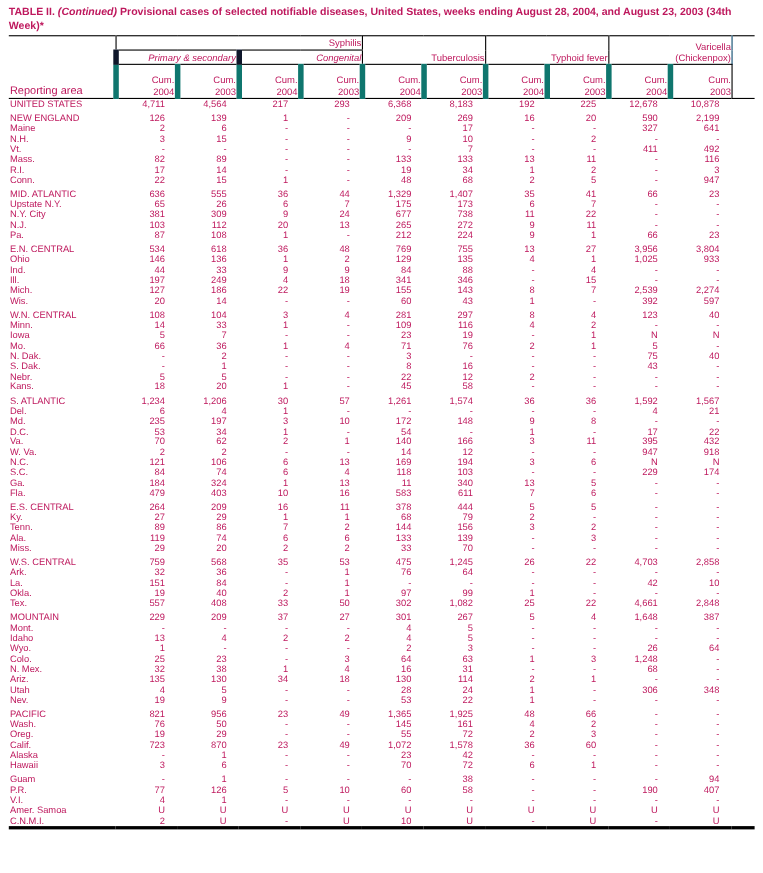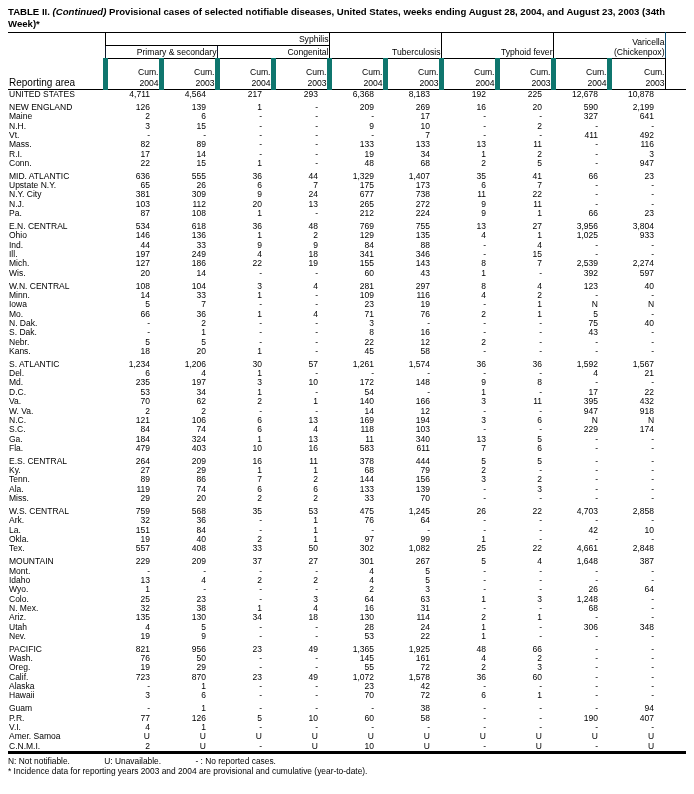--- a/index.html
+++ b/index.html
@@ -1,18 +1,18 @@
 <!DOCTYPE html>
 <html><head>
 <meta charset="utf-8">
 <style>
   html,body{margin:0;padding:0;background:#fff;}
   .page{
     width:694px;height:794px;box-sizing:border-box;
-    background:#fff;color:#000000;
+    background:#fff;color:#be185d;
     font-family:"Liberation Sans","DejaVu Sans",sans-serif;
     padding:6px 8px 0 8px;position:relative;
   }
   .title{
     font-size:9.6px;font-weight:bold;line-height:11.5px;
     letter-spacing:0px;margin-bottom:3px;width:676px;
   }
   .title .cont{font-style:italic;}
   table.mmwr{
     border-collapse:collapse;table-layout:fixed;
@@ -24,21 +24,21 @@
   col.c-num{width:56px;}
   col.c-fill{width:21px;}
   thead th{
     font-weight:normal;font-size:8.6px;line-height:10px;
     padding:1px 0;text-align:right;vertical-align:bottom;
   }
   th.area-h{text-align:left;vertical-align:bottom;padding-left:1px;border-bottom:1px solid #000;font-size:10px;}
   th.fill-h{border-bottom:1px solid #000;}
   th.grp{border-bottom:1px solid #000;border-left:1px solid #000;}
   th.grp.var{border-right:1px solid #0c4a6e;}
-  th.sub{border-bottom:1px solid #000;border-left:1px solid #0f172a;}
+  th.sub{border-bottom:1px solid #000;border-left:5px solid #0f172a;font-style:italic;}
   th.cum{border-bottom:1px solid #000;border-left:5px solid #0f766e;line-height:10.5px;padding:8px 0 1px 0;}
   th.cum.rb{border-right:1px solid #000;}
   tbody td{
     font-size:8.5px;line-height:9.35px;padding:0;
     white-space:nowrap;overflow:hidden;
   }
   tbody td.area{text-align:left;padding-left:1px;}
   tbody td.num{text-align:right;padding-right:11px;}
   tbody tr.spacer td{height:3.5px;line-height:3.5px;font-size:1px;}
   .footnotes{
@@ -1094,22 +1094,14 @@
           <td class="num">U</td>
           <td class="num">-</td>
           <td class="num">U</td>
           <td class="num">-</td>
           <td class="num">U</td>
           <td></td>
         </tr>
       </tbody>
   </table>
 
-  <div class="footnotes">
-    <div class="legend">
-      <span>N: Not notifiable.</span>
-      <span>U: Unavailable.</span>
-      <span>- : No reported cases.</span>
-    </div>
-    <div class="note">* Incidence data for reporting years 2003 and 2004 are provisional and cumulative (year-to-date).</div>
-  </div>
 
 </div>
 
 </body></html>

